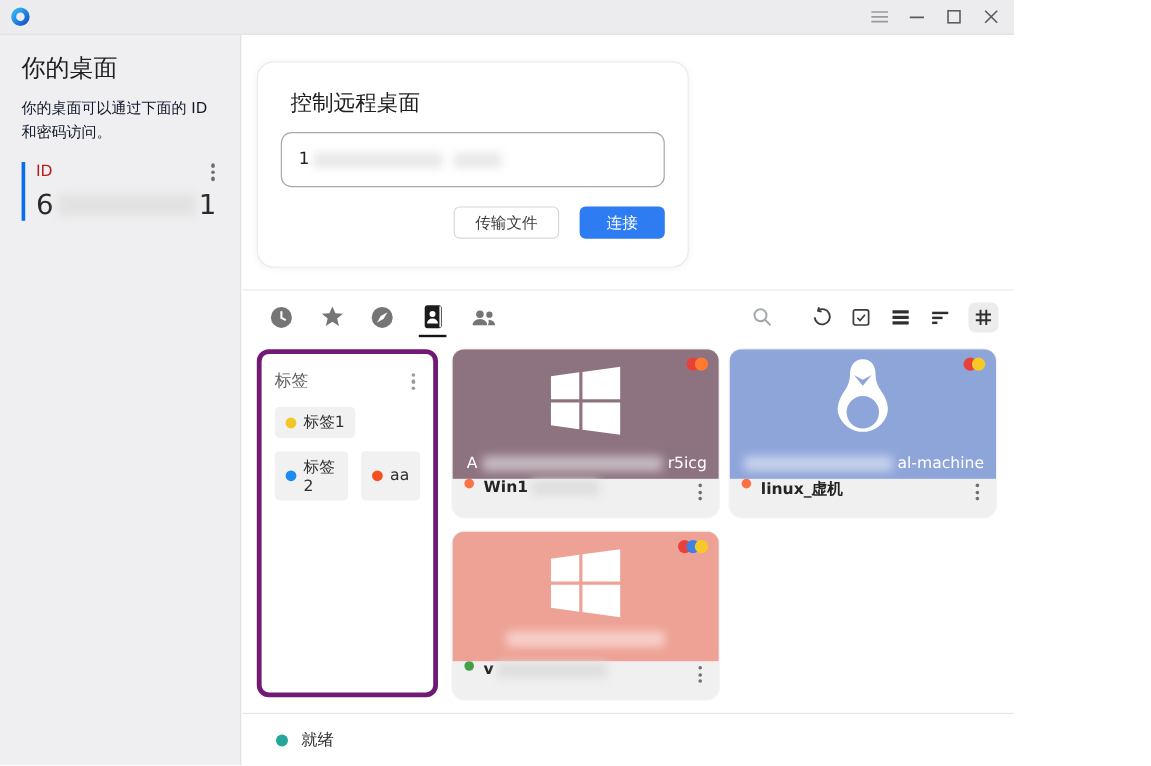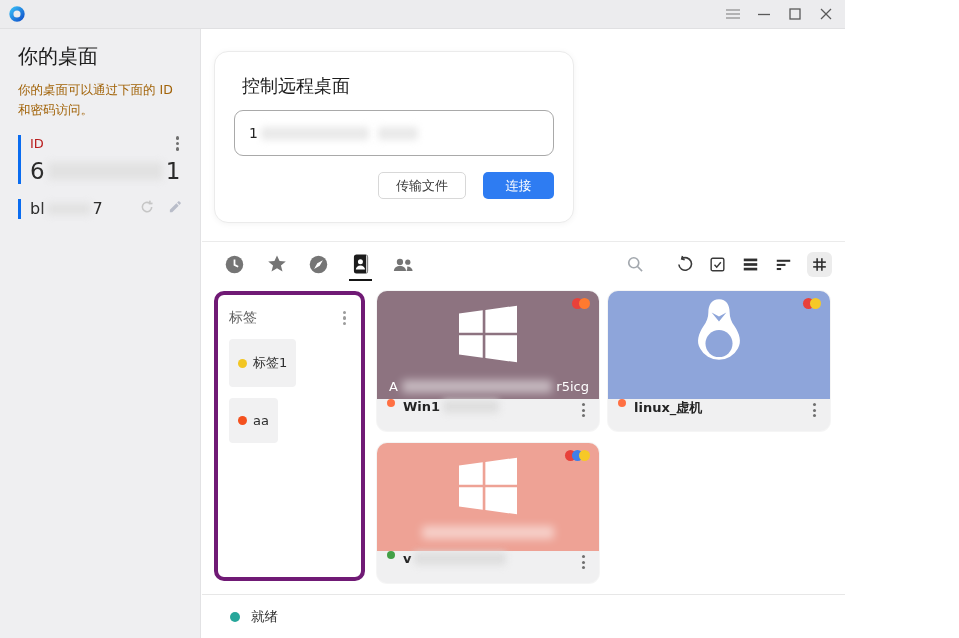--- a/index.html
+++ b/index.html
@@ -8,21 +8,21 @@
   
   .titlebar{position:absolute;left:0;top:0;right:0;height:28px;background:#ececee;
             border-bottom:1px solid #e0e0e2;display:flex;align-items:center;z-index:5;}
   .logo{margin-left:8px;display:flex;align-items:center;}
   .win-controls{margin-left:auto;display:flex;align-items:center;gap:9px;margin-right:8px;}
   .wc{width:22px;height:22px;display:flex;align-items:center;justify-content:center;cursor:default;}
   
   .sidebar{position:absolute;left:0;top:29px;bottom:0;width:201px;background:#efeff1;
            border-right:1px solid #e2e2e4;box-sizing:border-box;padding:14px 0 0 18px;}
   .sb-title{font-size:20px;font-weight:400;color:#202020;}
-  .sb-desc{font-size:12.5px;color:#a16207;line-height:1.58;margin-top:10px;width:168px;}
+  .sb-desc{font-size:12.5px;color:#0f172a;line-height:1.58;margin-top:10px;width:168px;}
   .sb-section{border-left:3px solid #0a6cf0;padding-left:9px;margin-top:15px;width:153px;}
   .sb-label-row{display:flex;align-items:center;color:#b91c1c;font-size:13px;height:18px;}
   .sb-id-value{font-size:23px;color:#2a2a2a;margin-top:5px;display:flex;align-items:center;}
   .sb-pwd-row{display:flex;align-items:center;font-size:16px;color:#2a2a2a;margin-top:7px;}
   .pwd-icons{margin-left:auto;display:flex;align-items:center;gap:13px;}
   
   .blur{display:inline-block;background:#e2e2e2;filter:blur(3.5px);border-radius:2px;}
   .blur-band{background:rgba(255,255,255,.5);filter:blur(4px);border-radius:3px;height:13px;}
   
   .main{position:absolute;left:202px;top:29px;right:0;bottom:0;background:#fff;}
@@ -49,21 +49,21 @@
   .action{display:flex;align-items:center;justify-content:center;cursor:pointer;}
   .action.search{margin-right:16px;}
   .action.active{background:#ececec;border-radius:6px;padding:3px;}
   
   .tags-panel{position:absolute;left:12px;top:262px;width:151px;height:290px;background:#fff;
               border:4px solid #701a75;border-radius:10px;box-sizing:border-box;padding:13px 11px;}
   .tp-header{display:flex;align-items:center;height:20px;}
   .tp-title{font-size:14px;color:#5e5e5e;}
   .tag-row{display:flex;gap:11px;margin-top:11px;}
   .tag-pill{display:flex;align-items:center;gap:6px;background:#f1f1f2;border-radius:4px;
-            padding:15px 9px;font-size:13px;color:#2f2f2f;cursor:pointer;}
+            padding:4px 9px;font-size:13px;color:#2f2f2f;cursor:pointer;}
   .tag-dot{width:9px;height:9px;border-radius:50%;flex:none;}
   
   .peer-card{position:absolute;width:222px;height:140px;border-radius:10px;overflow:hidden;
              background:#f0f0f1;box-shadow:0 0 0 1px rgba(0,0,0,.04);cursor:pointer;}
   .peer-image{height:108px;position:relative;display:flex;align-items:center;justify-content:center;}
   .corner-dots{position:absolute;top:7px;right:9px;display:flex;}
   .cdot{width:11px;height:11px;border-radius:50%;margin-left:-4px;flex:none;}
   .overlay{position:absolute;left:12px;right:10px;bottom:5px;display:flex;align-items:center;
            color:#fff;font-size:13px;gap:4px;}
   .peer-bottom{height:32px;display:flex;align-items:flex-start;padding:0 10px;box-sizing:border-box;}
@@ -141,38 +141,20 @@
           </span>
       </div>
       <div class="sb-id-value">
         <span>6</span>
         <span class="blur" style="width:115px;height:18px;margin:0 3px;"></span>
         <span>1</span>
       </div>
     </div>
 
     <div class="sb-section">
-      <div class="sb-pwd-row">
-        <span>bl</span>
-        <span class="blur" style="width:44px;height:12px;margin:0 2px;"></span>
-        <span>7</span>
-        <span class="pwd-icons">
-          <span>
-            <svg width="16" height="16" viewBox="0 0 24 24" fill="none" stroke="#c6c6c6" stroke-width="2.4">
-                <path d="M19 12a7 7 0 1 1-3-5.7"></path>
-                <polyline points="16.5,2.5 16,6.8 20.3,6.5" fill="none"></polyline>
-              </svg>
-          </span>
-          <span>
-            <svg width="15" height="15" viewBox="0 0 24 24" fill="#b9bdc9">
-                <path d="M3 17.3 L13.4 6.9 l3.7 3.7 L6.7 21 H3 Z M14.6 5.7 l1.8-1.8 a1.3 1.3 0 0 1 1.9 0 l1.8 1.8 a1.3 1.3 0 0 1 0 1.9 l-1.8 1.8 Z"></path>
-              </svg>
-          </span>
-        </span>
-      </div>
     </div>
   </aside>
 
   <main class="main">
 
     <section class="connect-card">
       <div class="cc-title">控制远程桌面</div>
       <div class="cc-input">
         <span>1</span>
         <span class="blur" style="width:108px;height:13px;margin-left:3px;background:#e9e9e9;"></span>
@@ -276,20 +258,24 @@
           </span>
       </div>
       <div class="tag-row">
         <span class="tag-pill">
           <span class="tag-dot" style="background: rgb(242, 198, 35);"></span>
           <span>标签1</span>
         </span>
       </div>
       <div class="tag-row">
         <span class="tag-pill">
+          <span class="tag-dot" style="background: rgb(31, 138, 240);"></span>
+          <span>标签2</span>
+        </span>
+        <span class="tag-pill">
           <span class="tag-dot" style="background: rgb(244, 81, 30);"></span>
           <span>aa</span>
         </span>
       </div>
     </section>
 
     <div class="peer-card" style="left:175px;top:262px;">
       <div class="peer-image" style="background: rgb(141, 115, 128);">
         <div class="corner-dots">
           <span class="cdot" style="background: rgb(232, 65, 58);"></span>
@@ -326,20 +312,24 @@
           <span class="cdot" style="background: rgb(232, 65, 58);"></span>
           <span class="cdot" style="background: rgb(246, 201, 39);"></span>
         </div>
         <span style="transform:translateY(-6px);">
           <svg width="66" height="82" viewBox="0 0 80 100">
             <path fill="#fff" d="M40 4 C31 4 27 11 27 20 c0 6 -2 11 -6 17 C15 46 12 56 17 64 a26 26 0 0 0 46 0 c5 -8 2 -18 -4 -27 c-4 -6 -6 -11 -6 -17 C53 11 49 4 40 4 Z"></path>
             <circle cx="40" cy="58" r="16.5" fill="#8ea5da"></circle>
             <path fill="#8ea5da" d="M31 20 L40 31 L49 20 L40 25 Z"></path>
           </svg>
         </span>
+        <div class="overlay">
+          <span class="blur-band" style="flex:1;"></span>
+          <span>al-machine</span>
+        </div>
       </div>
       <div class="peer-bottom">
         <span class="status-dot" style="background: rgb(255, 112, 67);"></span>
         <span class="peer-name">
           <span>linux_虚机</span>
         </span>
         <span class="kebab">
             <i></i>
             <i></i>
             <i></i>

